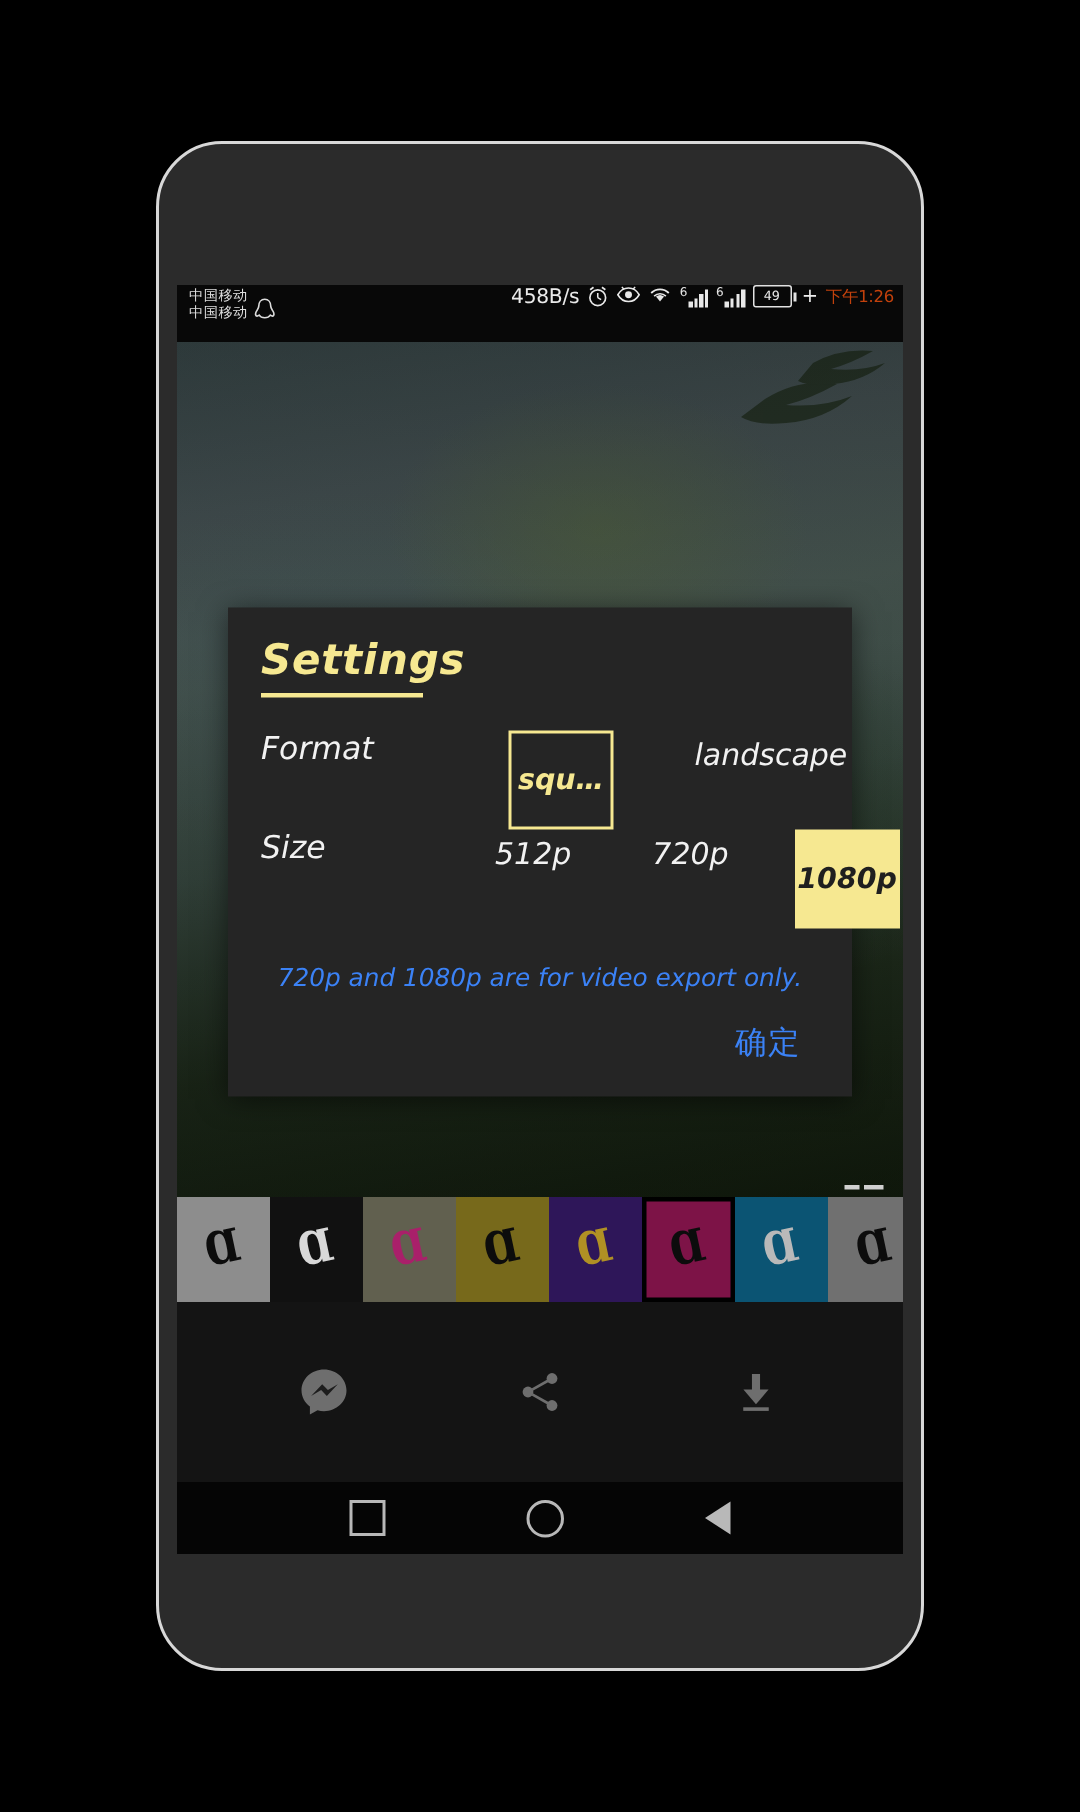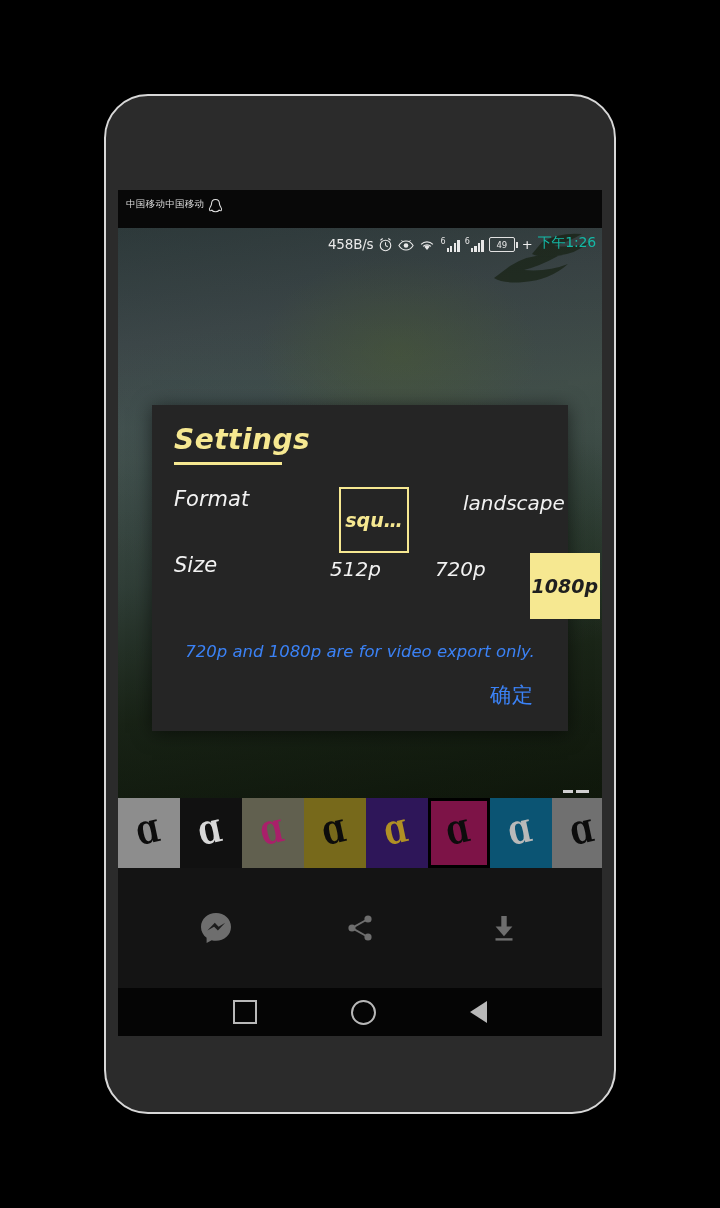--- a/index.html
+++ b/index.html
@@ -71,37 +71,36 @@
   }
   .carrier-block {
     position: absolute;
     left: 8px; top: 2px;
     display: flex;
     align-items: center;
     gap: 4px;
   }
   .carrier-lines {
     display: flex;
-    flex-direction: row;
+    flex-direction: column;
     line-height: 1.15;
   }
   .carrier-lines span {
     font-size: 9.5px;
     color: #dedede;
     letter-spacing: 0.3px;
   }
   .qq-icon { margin-top: 6px; }
   #status-right {
     position: absolute;
     right: 6px; top: 0;
     height: 38px;
     display: flex;
-    align-items: flex-end;
+    align-items: flex-start;
     gap: 5px;
-    margin-top: 24px;
   }
   .net-speed {
     font-size: 13.5px;
     color: #eaeaea;
     font-family: "DejaVu Sans", sans-serif;
     letter-spacing: -0.2px;
   }
   .sig-group {
     display: flex;
     align-items: flex-end;
@@ -125,21 +124,21 @@
     width: 24px; height: 13px;
     border: 1.4px solid #e2e2e2;
     border-radius: 2px;
     display:flex; align-items:center; justify-content:center;
     font-size: 8.5px; color: #e8e8e8;
   }
   .battery-cap {
     width: 2px; height: 6px; background: #e2e2e2; margin-left: 1px;
   }
   .plus-sign { font-size: 13px; color:#eee; margin-left:-1px; }
-  .clock { font-size: 14px; color: #14b8a6; letter-spacing: -0.2px; }
+  .clock { font-size: 11px; color: #c2410c; letter-spacing: -0.2px; }
 
   
   #photo {
     position: absolute;
     left: 0; top: 38px;
     width: 484px;
     height: 570px;
     overflow: hidden;
     background:
       radial-gradient(ellipse 200px 140px at 58% 22%, rgba(86,104,62,0.55), rgba(0,0,0,0) 70%),

